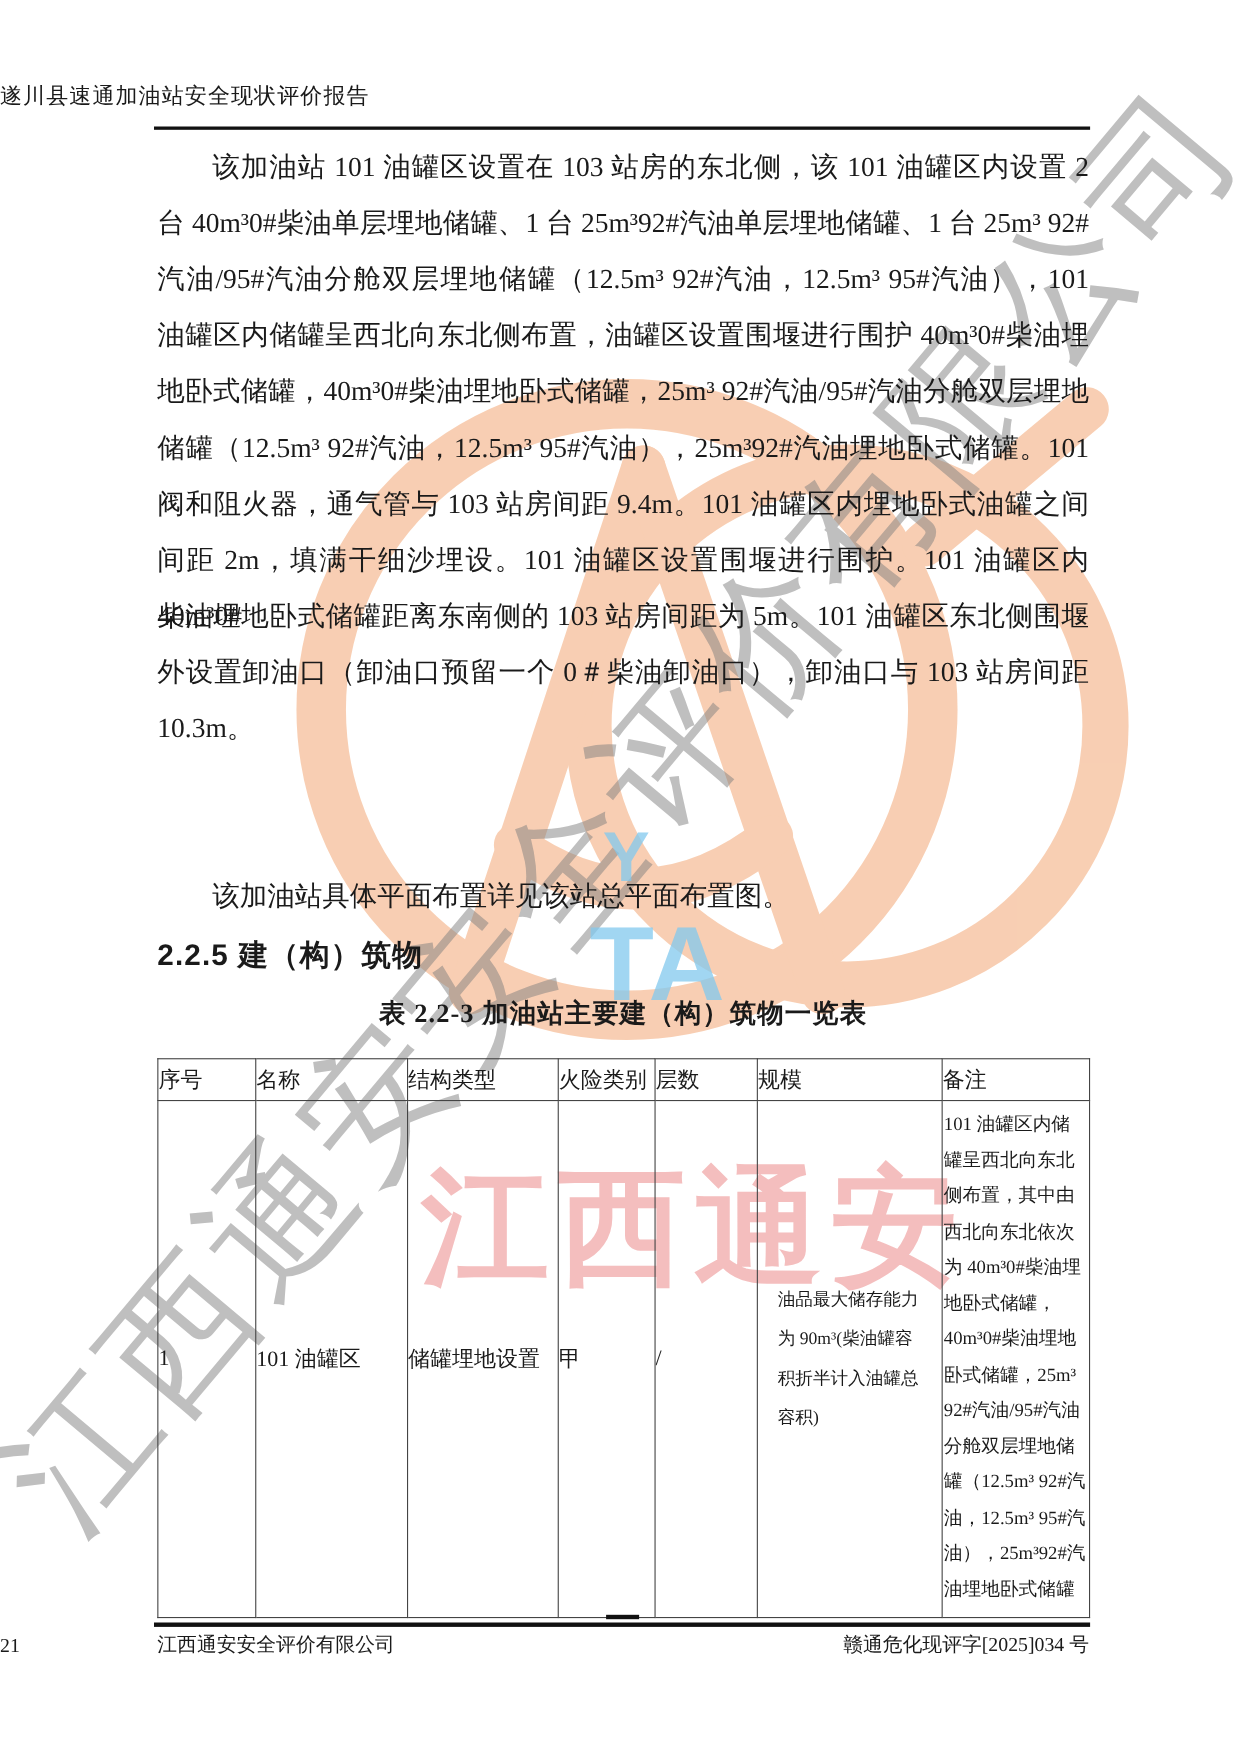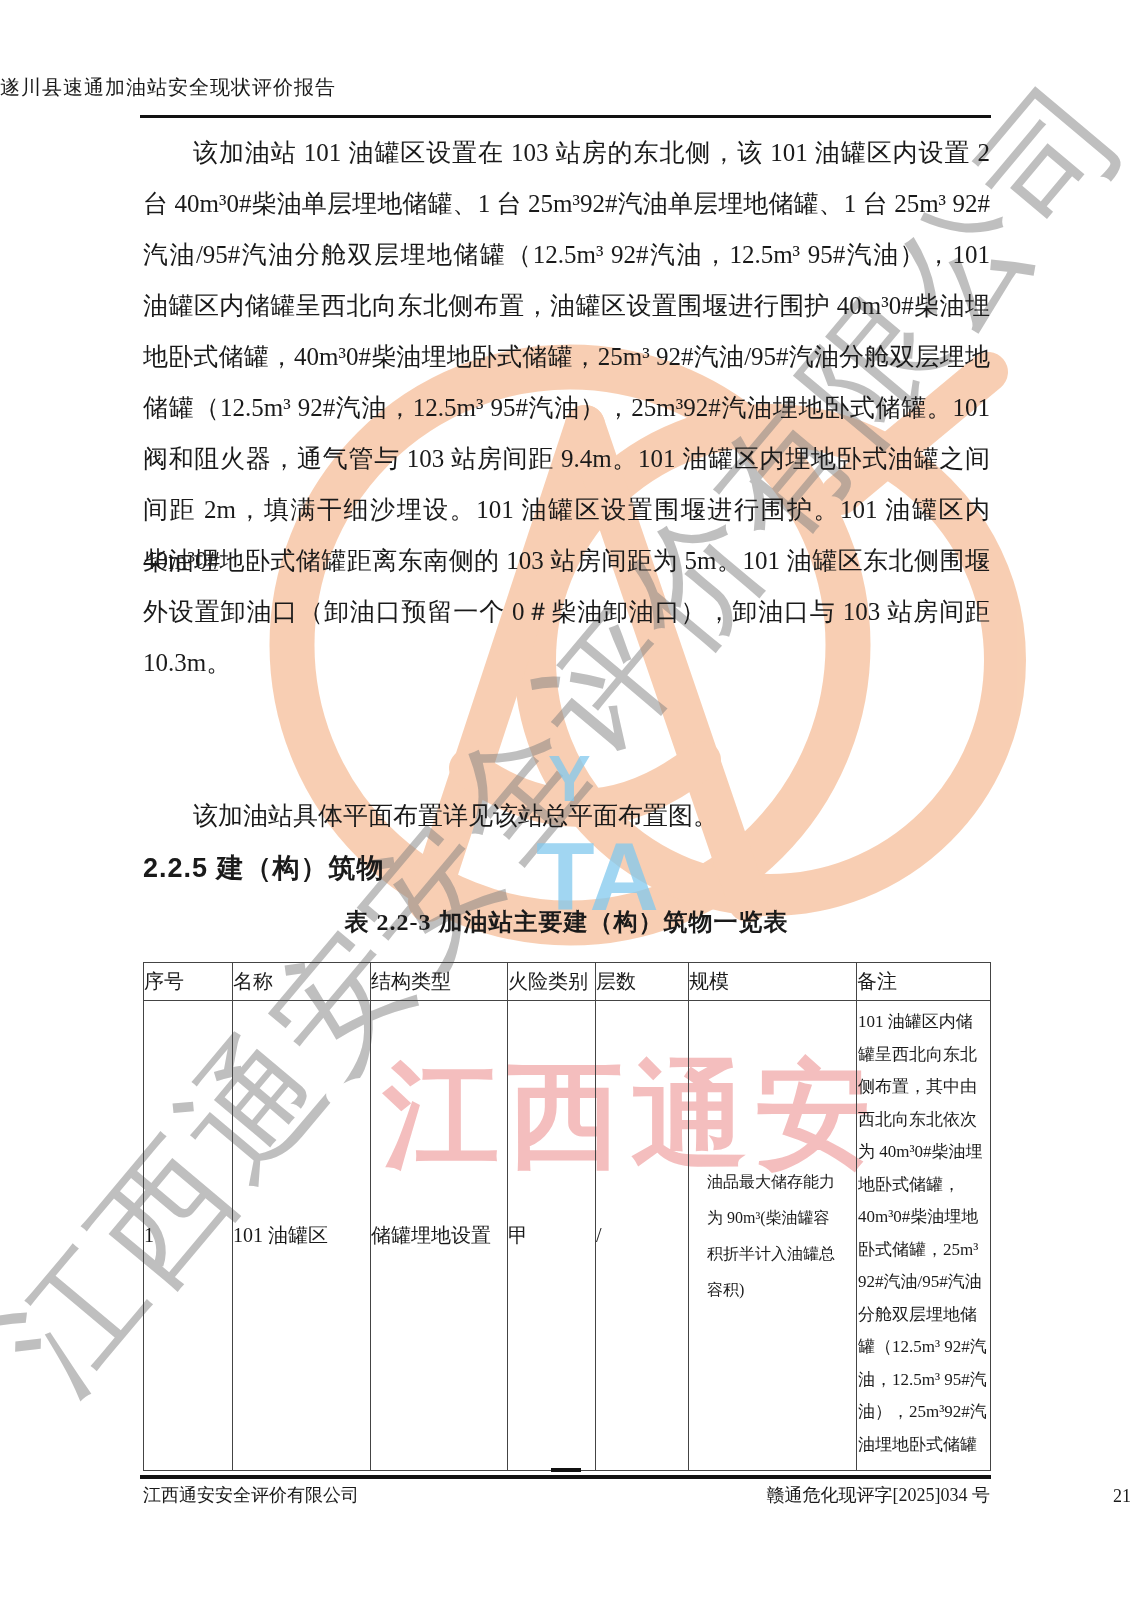--- a/index.html
+++ b/index.html
@@ -90,21 +90,21 @@
   .btable tbody tr{height:470px;}
   td.scale-cell{font-size:16px;line-height:36px;padding:0 18px;}
   td.remark-cell{
     font-size:17px;line-height:32.5px;vertical-align:top;
     padding-top:5px;padding-left:1px;padding-right:1px;
   }
   
   .footer-rule{position:absolute;top:1475px;left:140px;width:851px;height:4px;background:#111;}
   .pagenum-tick{position:absolute;top:1468px;left:551px;width:30px;height:4px;background:#111;}
   .footer-left{position:absolute;top:1483px;left:143px;font-size:18px;}
-  .footer-page{position:absolute;top:1486px;left:0;width:1131px;text-align:right;font-size:18px;}
+  .footer-page{position:absolute;top:1486px;left:0;width:1131px;text-align:left;font-size:18px;}
   .footer-right{position:absolute;top:1483px;right:141px;font-size:18px;}
 </style>
 </head>
 <body>
 
 <div class="page">
 
   <div class="wm-layer">
     <svg width="1131" height="1600" viewBox="0 0 1131 1600" style="position:absolute;left:0;top:0;">
       <g stroke="#F2A36E" stroke-width="45" fill="none" opacity="0.52" stroke-linecap="round">

